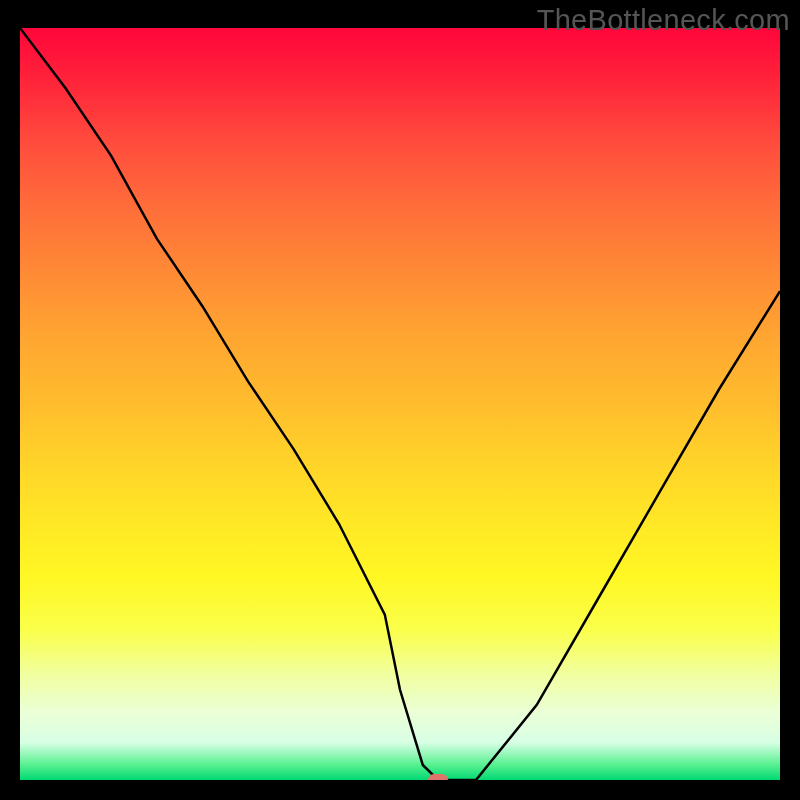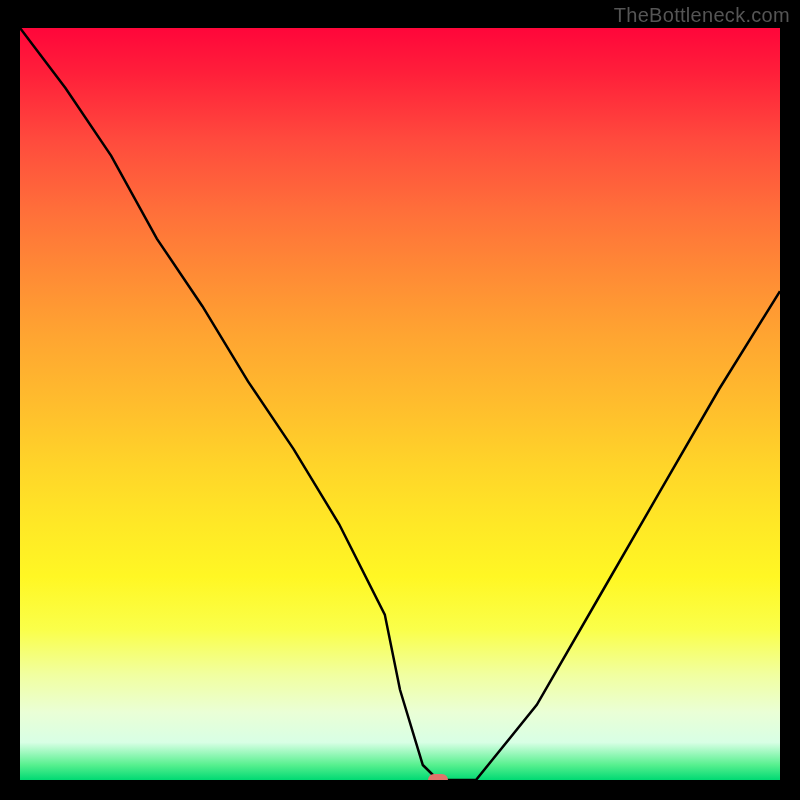--- a/index.html
+++ b/index.html
@@ -9,21 +9,21 @@
     background: #000;
     position: relative;
     overflow: hidden;
     font-family: Arial, Helvetica, sans-serif;
   }
   .watermark {
     position: absolute;
     top: 4px;
     right: 10px;
     color: #555;
-    font-size: 20px;
+    font-size: 29px;
     font-weight: 500;
     z-index: 10;
     letter-spacing: 0.3px;
   }
   .plot-area {
     position: absolute;
     left: 20px;
     top: 28px;
     width: 760px;
     height: 752px;

